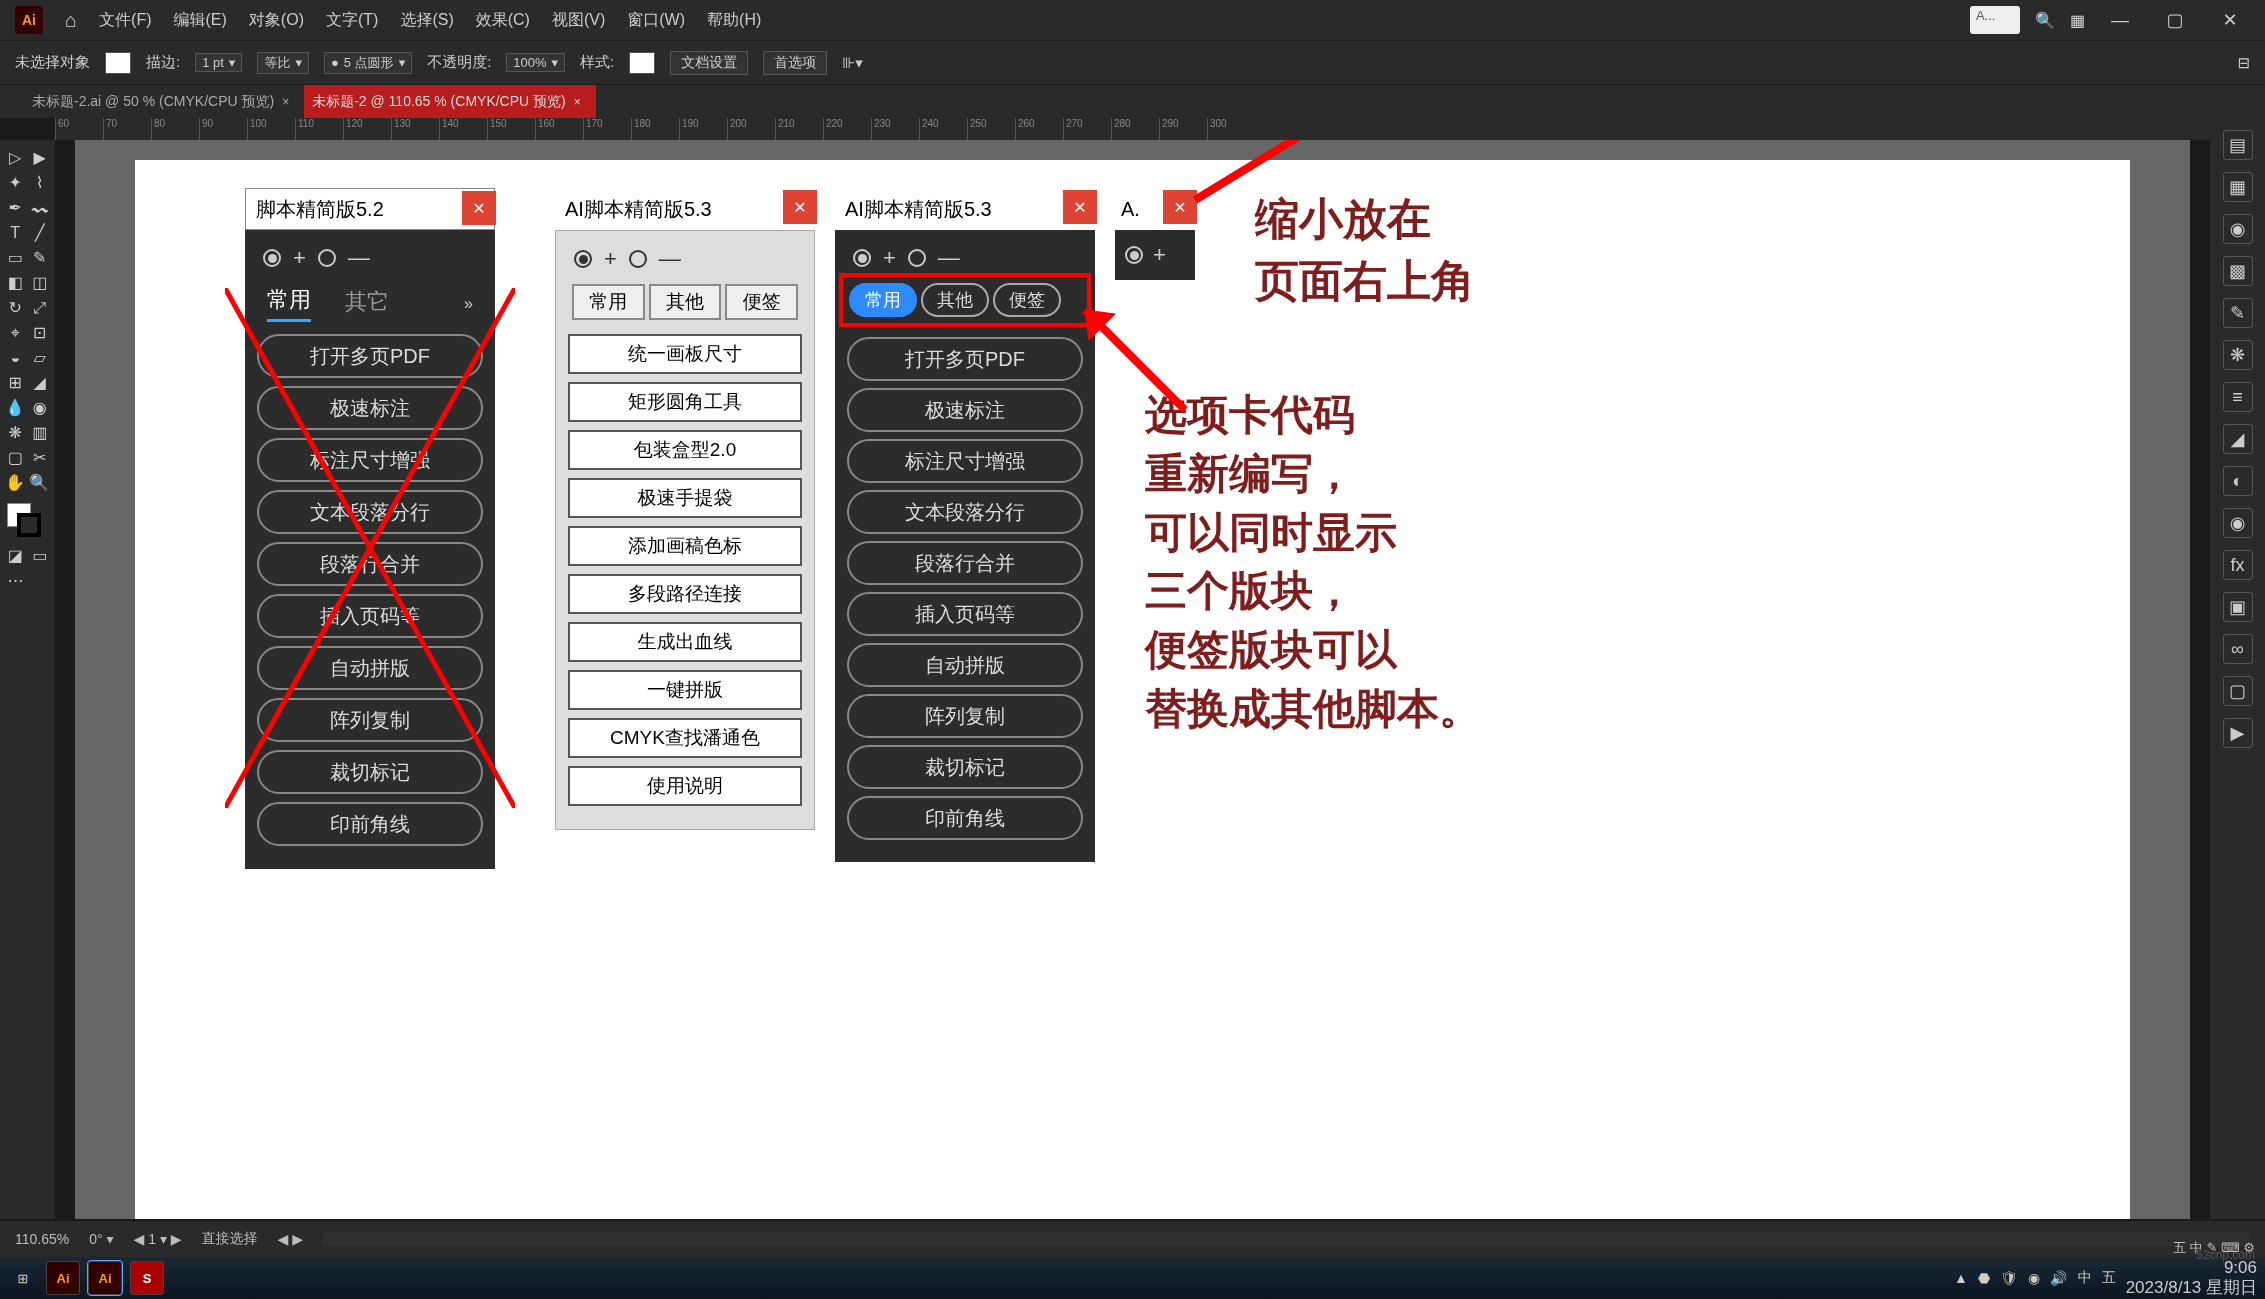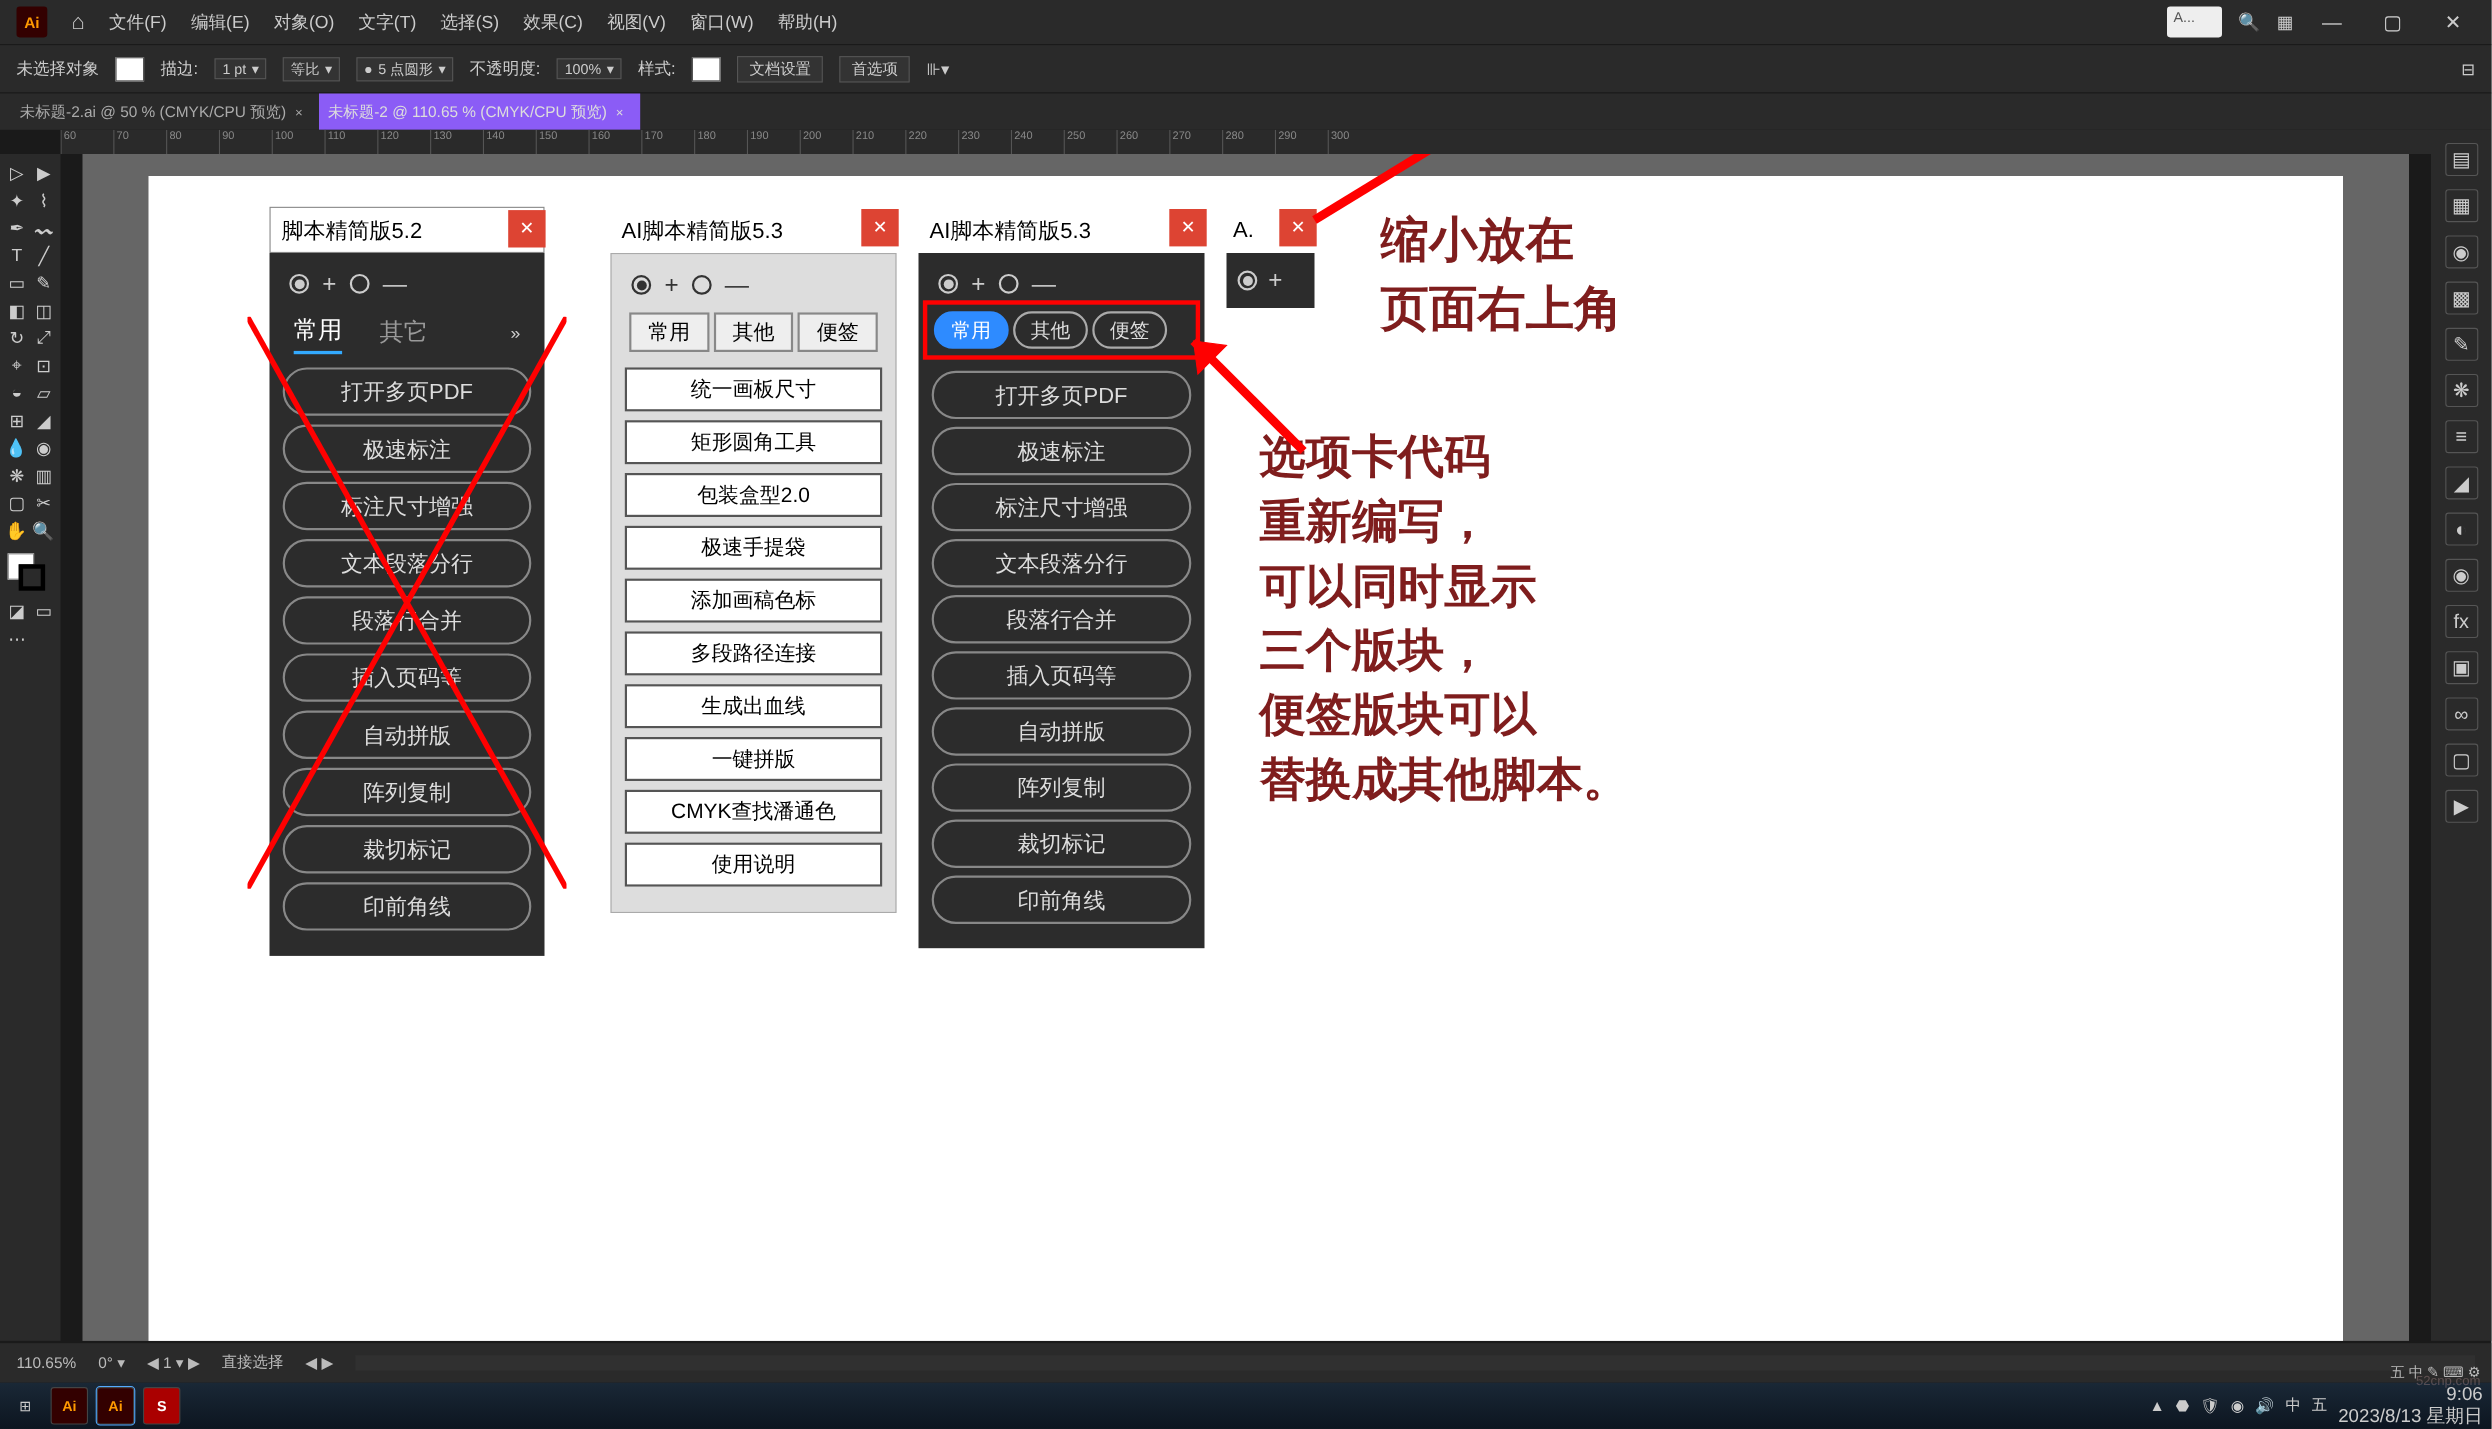--- a/index.html
+++ b/index.html
@@ -15,23 +15,23 @@
 .menubar .searchbox { background: #eee; width: 50px; height: 28px; border-radius: 3px; padding: 2px 6px; font-size: 13px; color: #555; }
 .menubar .win-btn { width: 40px; text-align: center; font-size: 18px; }
 
 
 .optbar { background: #2a2a2a; height: 44px; display: flex; align-items: center; padding: 0 15px; color: #ccc; font-size: 15px; gap: 15px; border-top: 1px solid #1a1a1a; }
 .optbar .swatch { width: 26px; height: 22px; background: #fff; border: 1px solid #555; }
 .optbar .dd { background: #333; border: 1px solid #555; padding: 1px 6px; font-size: 13px; display: flex; align-items: center; gap: 5px; }
 .optbar .btn { background: #333; border: 1px solid #555; padding: 2px 10px; font-size: 14px; }
 
 
-.doctabs { background: #2a2a2a; height: 34px; display: flex; align-items: center; padding: 0 10px; color: #aaa; font-size: 14px; border-top: 1px solid #1a1a1a; }
+.doctabs { background: #2a2a2a; height: 34px; display: flex; align-items: center; padding: 0 24px; color: #aaa; font-size: 14px; border-top: 1px solid #1a1a1a; }
 .doctabs .tab { padding: 0 15px 0 8px; height: 100%; display: flex; align-items: center; gap: 8px; }
-.doctabs .tab.active { background: #8b5cf6; color: #ddd; }
+.doctabs .tab.active { background: #b91c1c; color: #ddd; }
 .doctabs .tabx { font-size: 12px; }
 
 
 .ruler-h { position: absolute; top: 118px; left: 55px; right: 55px; height: 22px; background: #2a2a2a; color: #888; font-size: 10px; display: flex; overflow: hidden; }
 .ruler-h span { flex: 0 0 48px; border-left: 1px solid #555; text-align: left; padding-left: 2px; }
 
 
 .tools-left { position: absolute; top: 140px; left: 0; width: 55px; background: #2a2a2a; bottom: 80px; padding: 5px 3px; display: flex; flex-direction: column; gap: 0px; }
 .tools-left .trow { display: flex; }
 .tools-left .tool { width: 25px; height: 25px; display: flex; align-items: center; justify-content: center; color: #ccc; font-size: 16px; cursor: pointer; }

